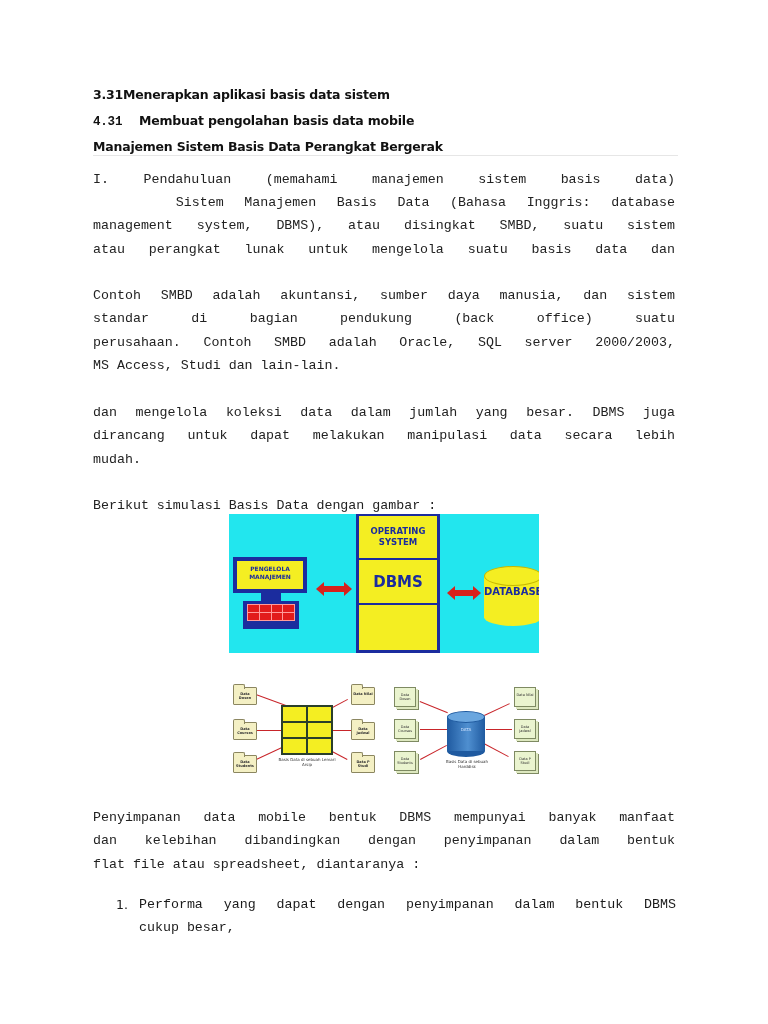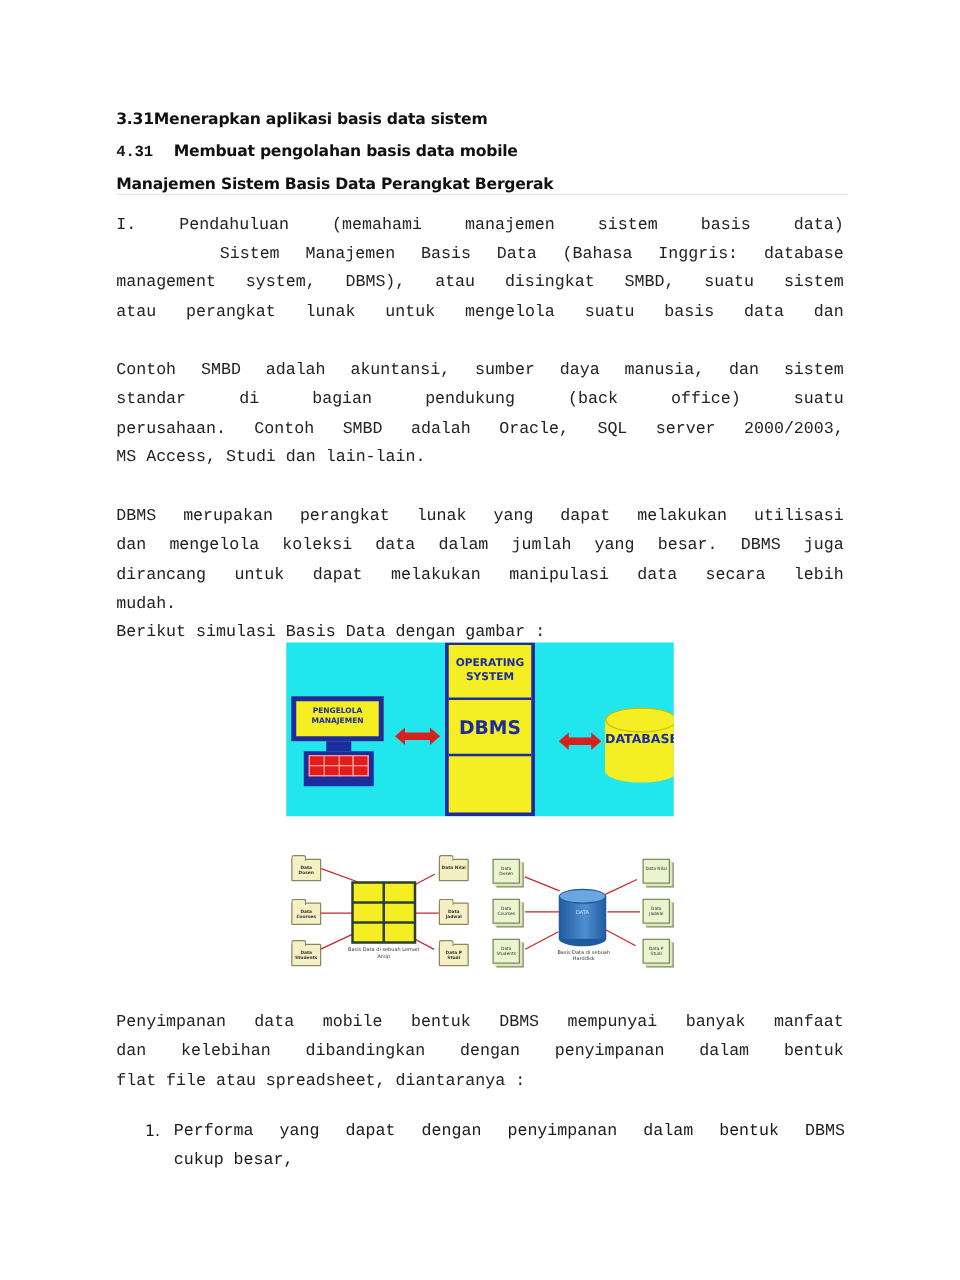--- a/index.html
+++ b/index.html
@@ -20,21 +20,21 @@
   .jl { display: block; text-align: justify; text-align-last: justify; }
 
   
   #fig1 { position: absolute; left: 229px; top: 514px; width: 310px; height: 139px; background: #22e6ee; overflow: hidden; }
   .f1-mon { position: absolute; left: 4px; top: 43px; width: 74px; height: 36px; background: #f4ee22; border: 4px solid #1b2c9e; }
   .f1-mon span { position: absolute; left: 0; right: 0; top: 4px; text-align: center; font-size: 6px; font-weight: bold; color: #1b2c9e; line-height: 8px; font-family: "DejaVu Sans", sans-serif; }
   .f1-neck { position: absolute; left: 32px; top: 79px; width: 20px; height: 8px; background: #1b2c9e; }
   .f1-kb { position: absolute; left: 14px; top: 87px; width: 56px; height: 28px; background: #1b2c9e; padding: 3px 4px; }
   .f1-grid { width: 100%; height: 17px; background: #e21b1b; display: grid; grid-template-columns: repeat(4, 1fr); grid-template-rows: repeat(2, 1fr); gap: 1px; border: 1px solid #ff8888; }
   .f1-grid i { background: #e21b1b; outline: 1px solid #ff9a9a; }
-  .f1-stack { position: absolute; left: 127px; top: 0; width: 72px; height: 139px; border: 3px solid #1b2c9e; border-top: 2px solid #1b2c9e; background: #f4ee22; }
+  .f1-stack { position: absolute; left: 127px; top: 0; width: 84px; height: 139px; border: 3px solid #1b2c9e; border-top: 2px solid #1b2c9e; background: #f4ee22; }
   .f1-cell { position: absolute; left: 0; right: 0; display: flex; align-items: center; justify-content: center; text-align: center; font-family: "DejaVu Sans", sans-serif; font-weight: bold; color: #1b2c9e; }
   .f1-os { top: 0; height: 44px; font-size: 8.5px; line-height: 11px; border-bottom: 2px solid #1b2c9e; }
   .f1-dbms { top: 44px; height: 45px; font-size: 15px; border-bottom: 2px solid #1b2c9e; }
   .f1-app { top: 89px; height: 46px; font-size: 8.5px; line-height: 11px; }
   .f1-arrow { position: absolute; height: 6px; background: #d8211c; }
   .f1-arrow::before, .f1-arrow::after { content: ""; position: absolute; top: -4px; border-top: 7px solid transparent; border-bottom: 7px solid transparent; }
   .f1-arrow::before { left: -7px; border-right: 8px solid #d8211c; }
   .f1-arrow::after { right: -7px; border-left: 8px solid #d8211c; }
   .f1-a1 { left: 94px; top: 72px; width: 22px; }
   .f1-a2 { left: 225px; top: 76px; width: 20px; }
@@ -92,21 +92,20 @@
 </div>
 
 <div class="body mono" style="top:284px;">
   <span class="jl">Contoh SMBD adalah akuntansi, sumber daya manusia, dan sistem</span>
   <span class="jl">standar di bagian pendukung (back office) suatu</span>
   <span class="jl">perusahaan. Contoh SMBD adalah Oracle, SQL server 2000/2003,</span>
   <span class="ln">MS Access, Studi dan lain-lain.</span>
 </div>
 
 <div class="body mono" style="top:401px;">
-  <span class="jl">DBMS merupakan perangkat lunak yang dapat melakukan utilisasi</span>
   <span class="jl">dan mengelola koleksi data dalam jumlah yang besar. DBMS juga</span>
   <span class="jl">dirancang untuk dapat melakukan manipulasi data secara lebih</span>
   <span class="ln">mudah.</span>
 </div>
 
 <div class="body mono" style="top:494px;">
   <span class="ln">Berikut simulasi Basis Data dengan gambar :</span>
 </div>
 
 <div id="fig1">

